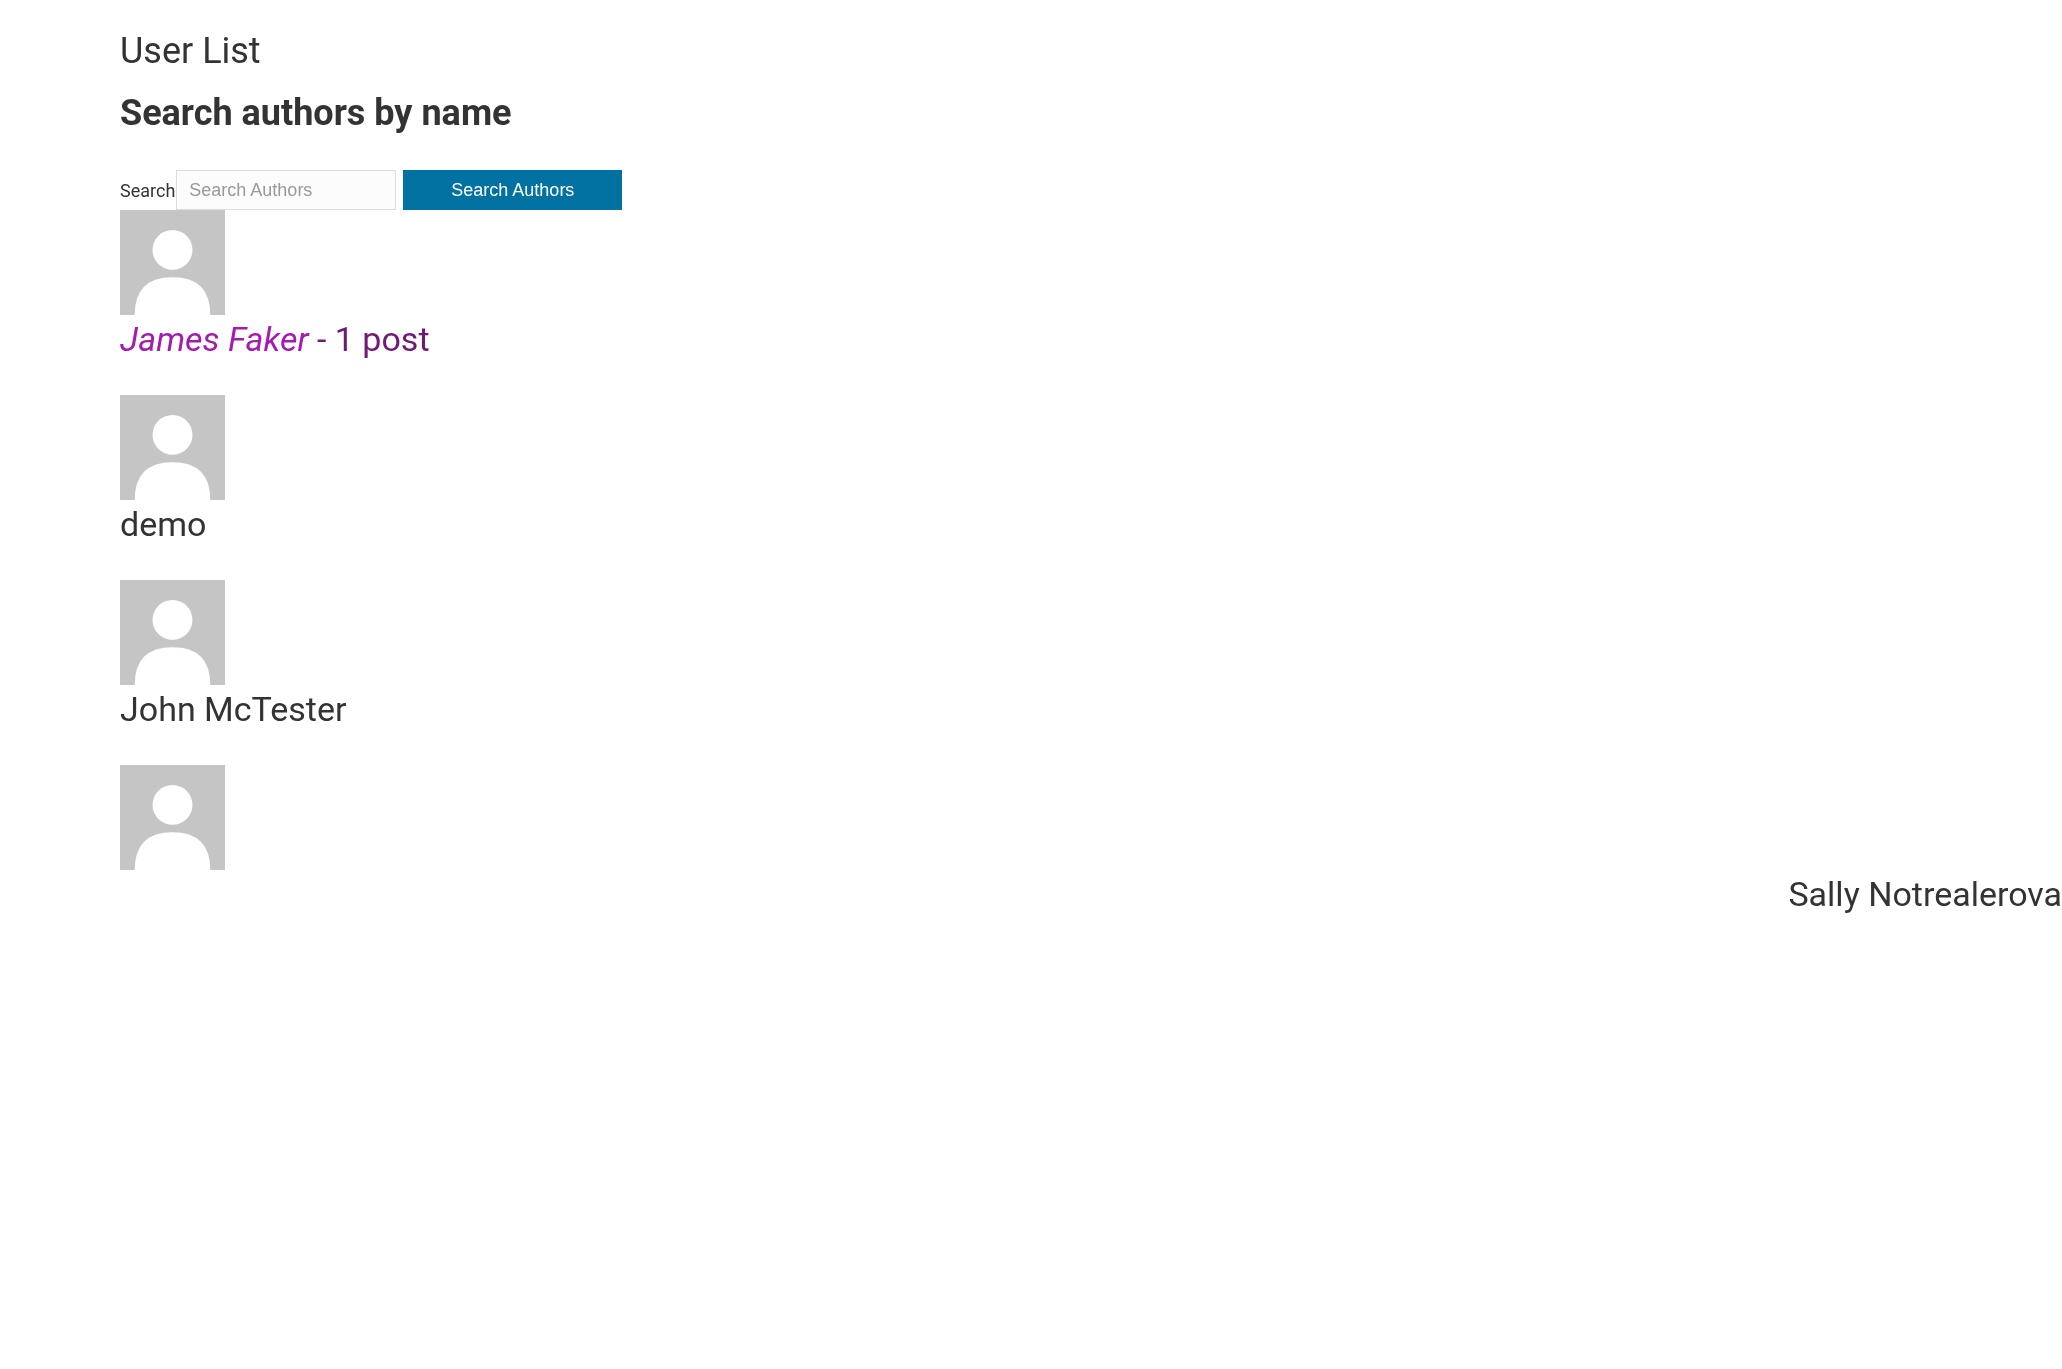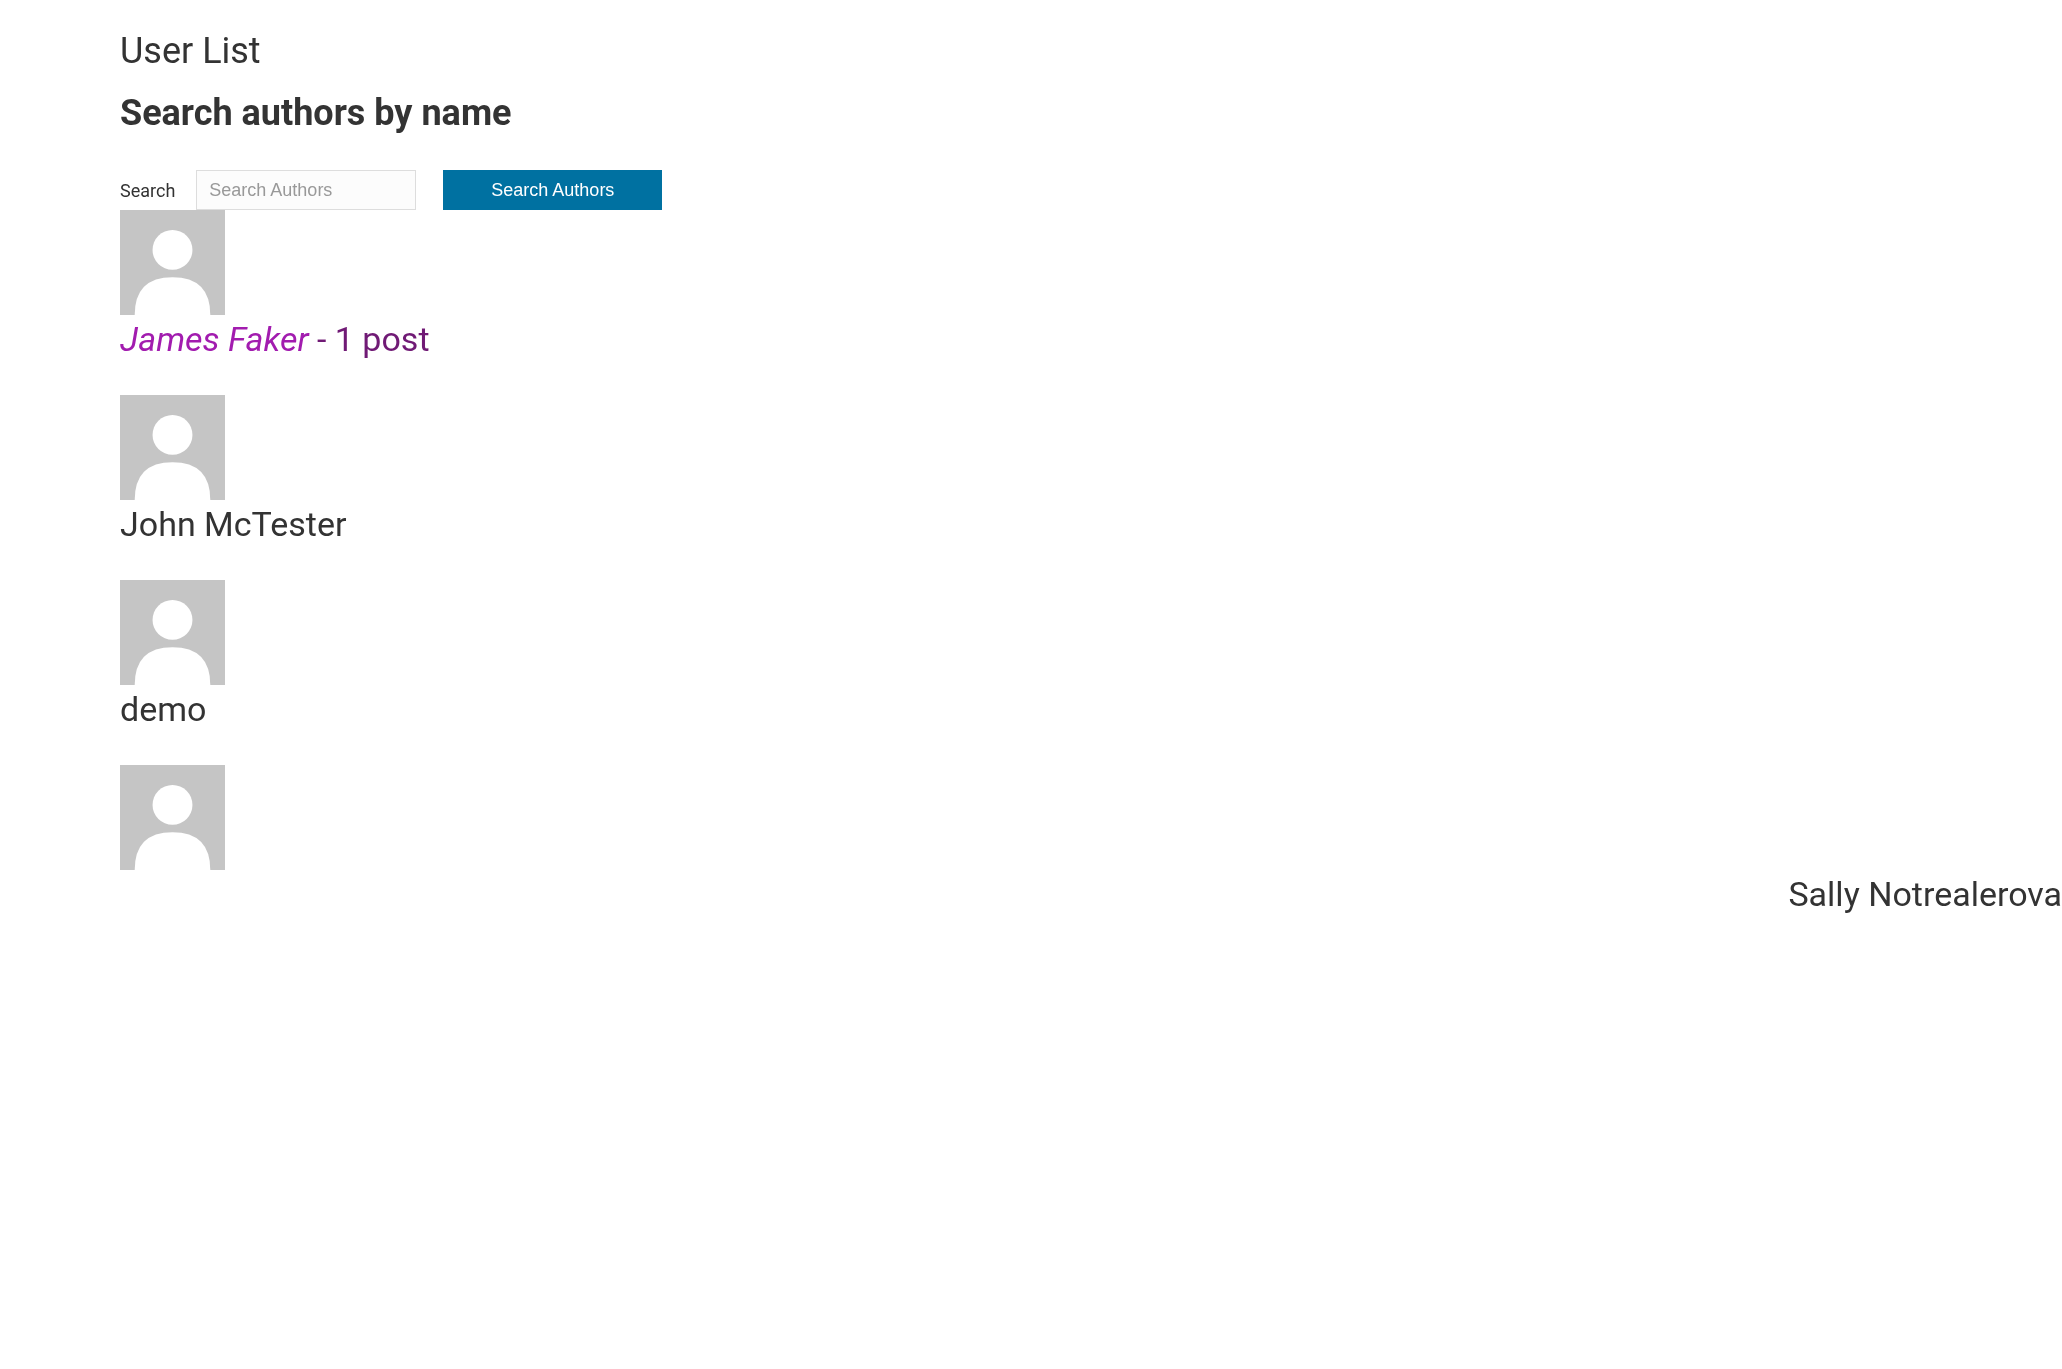--- a/index.html
+++ b/index.html
@@ -21,21 +21,21 @@
     }
     h2.section-heading {
       font-size: 36px;
       font-weight: 700;
       color: #333;
       margin-bottom: 36px;
     }
     .search-row {
       display: flex;
       align-items: center;
-      gap: 21px;
+      gap: 1px;
       margin-bottom: 0;
     }
     .search-label {
       font-size: 18px;
       color: #333;
     }
     .search-input {
       width: 220px;
       height: 40px;
       padding: 8px 12px;
@@ -121,31 +121,31 @@
       <div class="user-name-row"><a href="#" class="user-link">James Faker</a><span class="post-count"> - 1 post</span></div>
     </div>
     <div class="user-item">
       <div class="avatar">
         <svg viewBox="0 0 100 100" xmlns="http://www.w3.org/2000/svg">
     <rect width="100" height="100" fill="#c5c5c5"></rect>
     <circle cx="50" cy="38" r="19" fill="#fff"></circle>
     <path d="M 14 100 Q 14 64 50 64 Q 86 64 86 100 Z" fill="#fff"></path>
   </svg>
       </div>
-      <div class="user-name-row"><span class="user-plain">John McTester</span></div>
+      <div class="user-name-row"><span class="user-plain">demo</span></div>
     </div>
     <div class="user-item">
       <div class="avatar">
         <svg viewBox="0 0 100 100" xmlns="http://www.w3.org/2000/svg">
     <rect width="100" height="100" fill="#c5c5c5"></rect>
     <circle cx="50" cy="38" r="19" fill="#fff"></circle>
     <path d="M 14 100 Q 14 64 50 64 Q 86 64 86 100 Z" fill="#fff"></path>
   </svg>
       </div>
-      <div class="user-name-row"><span class="user-plain">demo</span></div>
+      <div class="user-name-row"><span class="user-plain">John McTester</span></div>
     </div>
     <div class="user-item">
       <div class="avatar">
         <svg viewBox="0 0 100 100" xmlns="http://www.w3.org/2000/svg">
     <rect width="100" height="100" fill="#c5c5c5"></rect>
     <circle cx="50" cy="38" r="19" fill="#fff"></circle>
     <path d="M 14 100 Q 14 64 50 64 Q 86 64 86 100 Z" fill="#fff"></path>
   </svg>
       </div>
       <div class="user-name-row last"><span class="user-plain">Sally Notrealerova</span></div>

